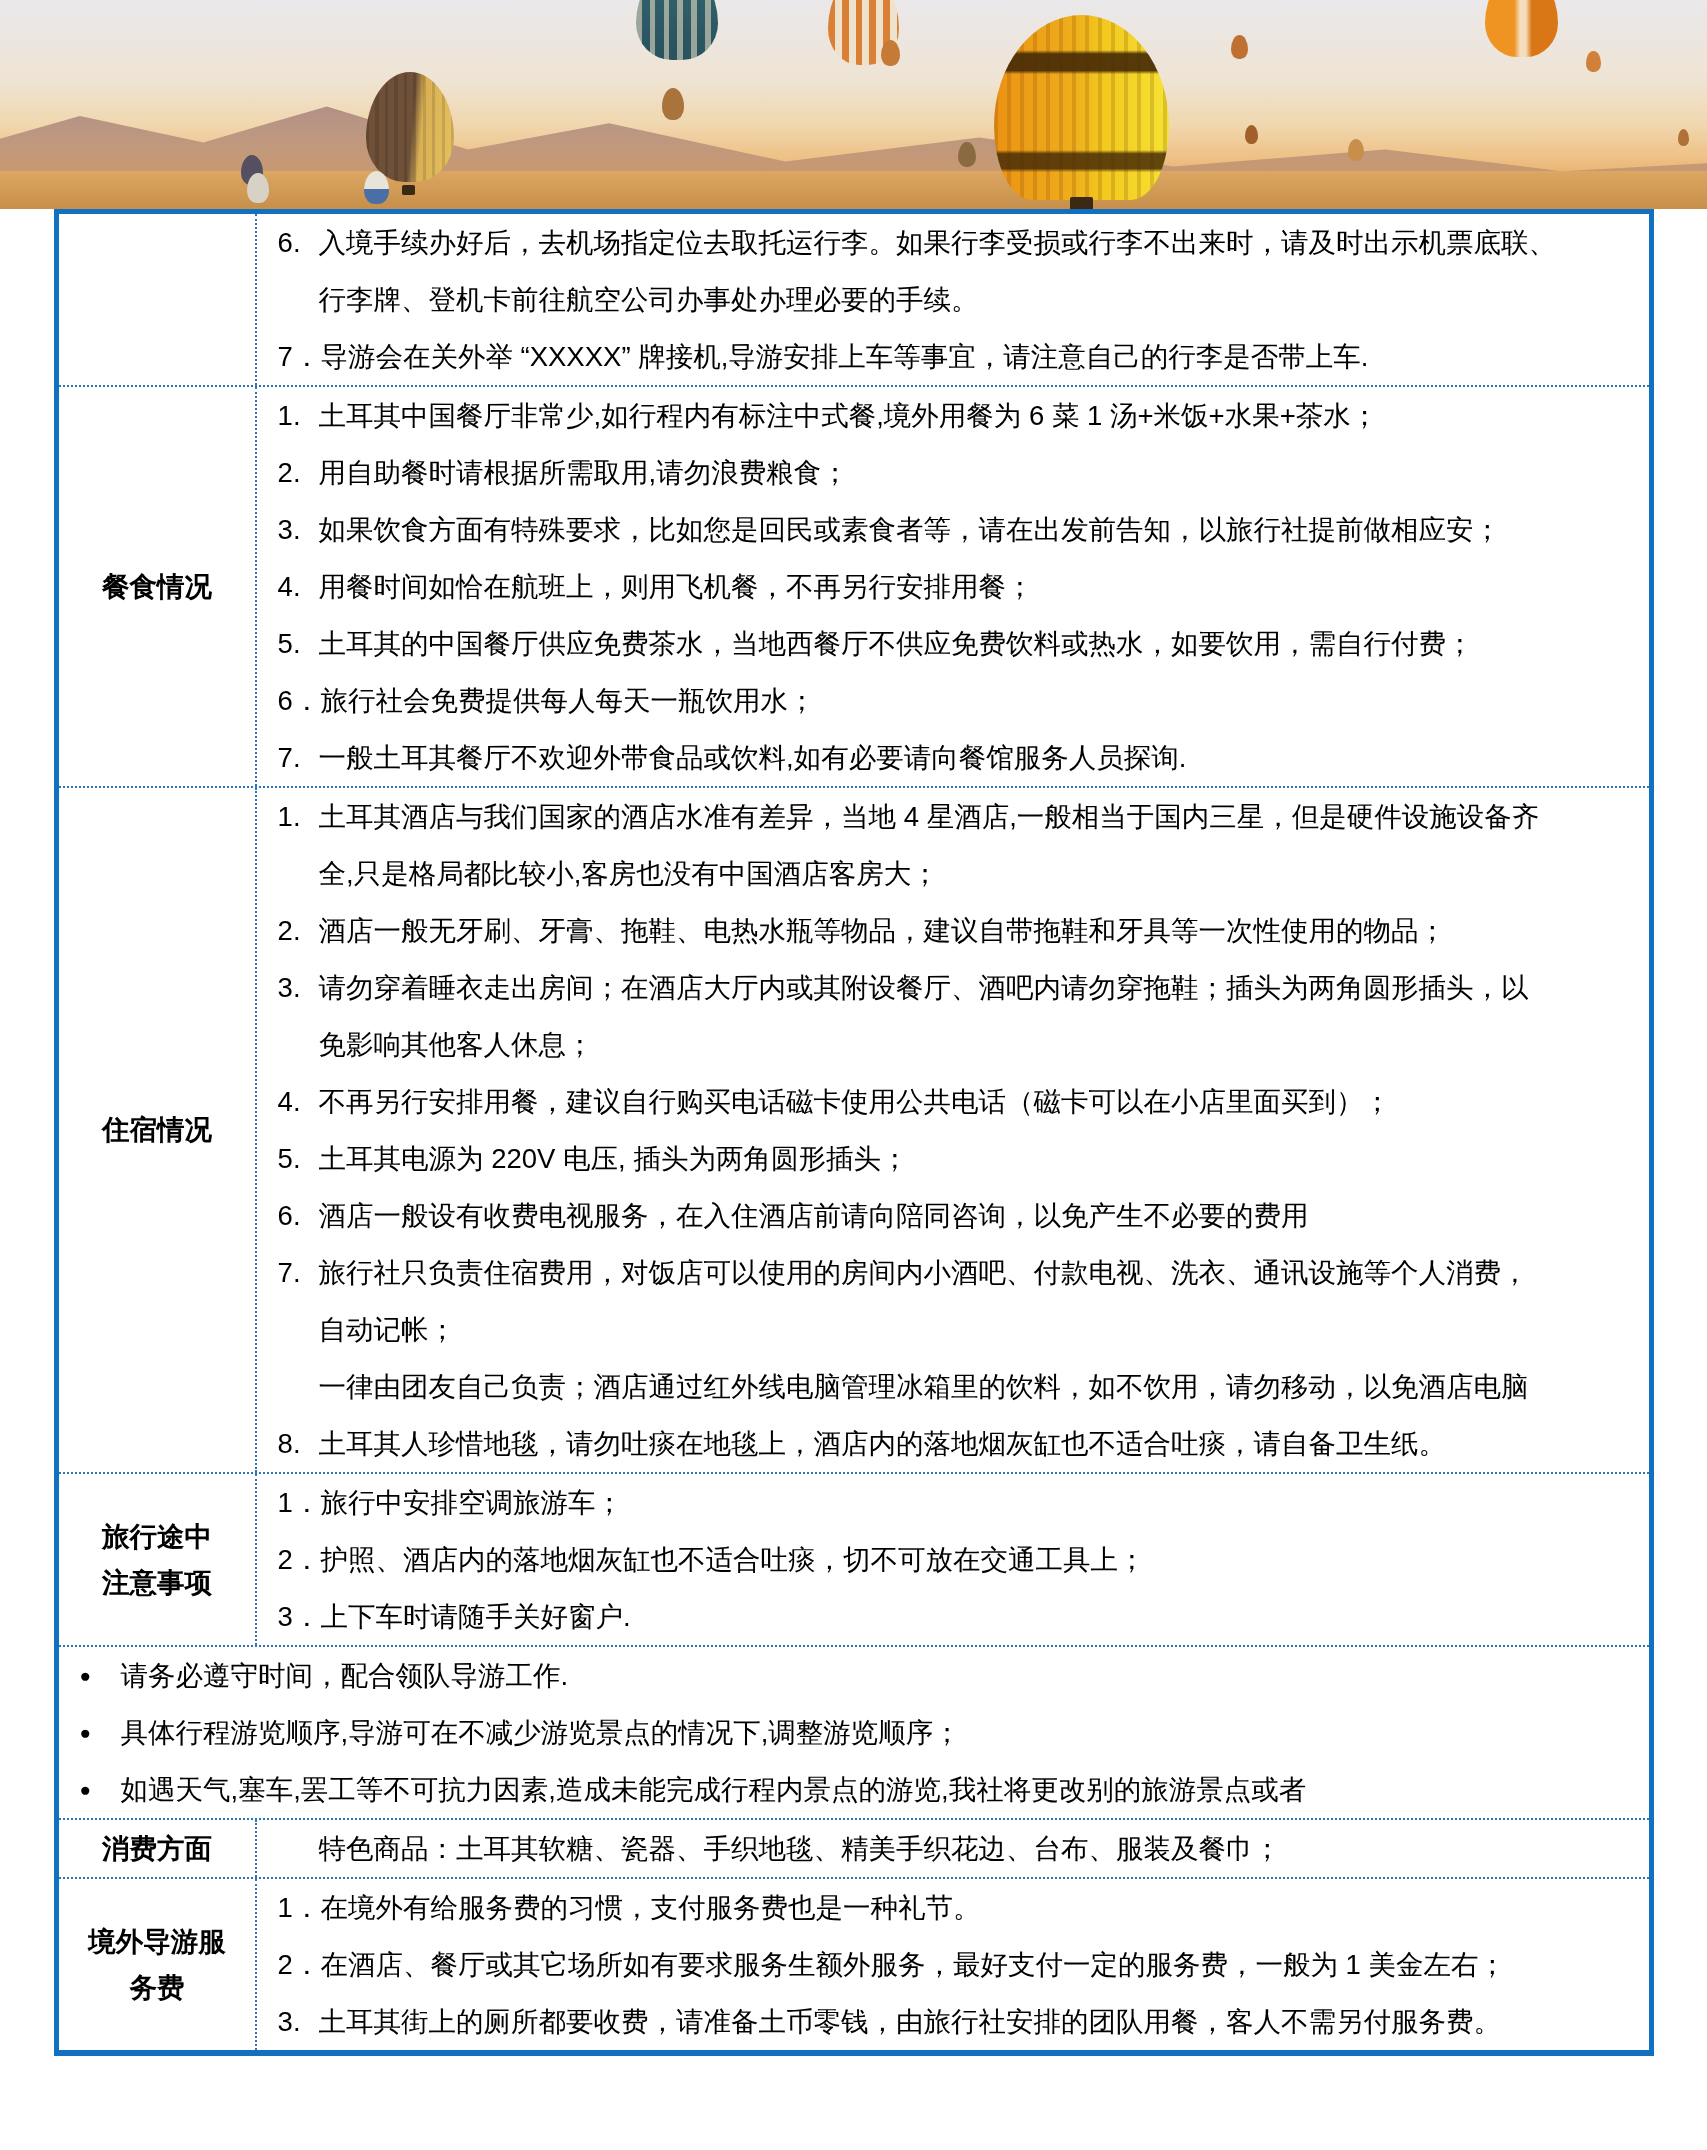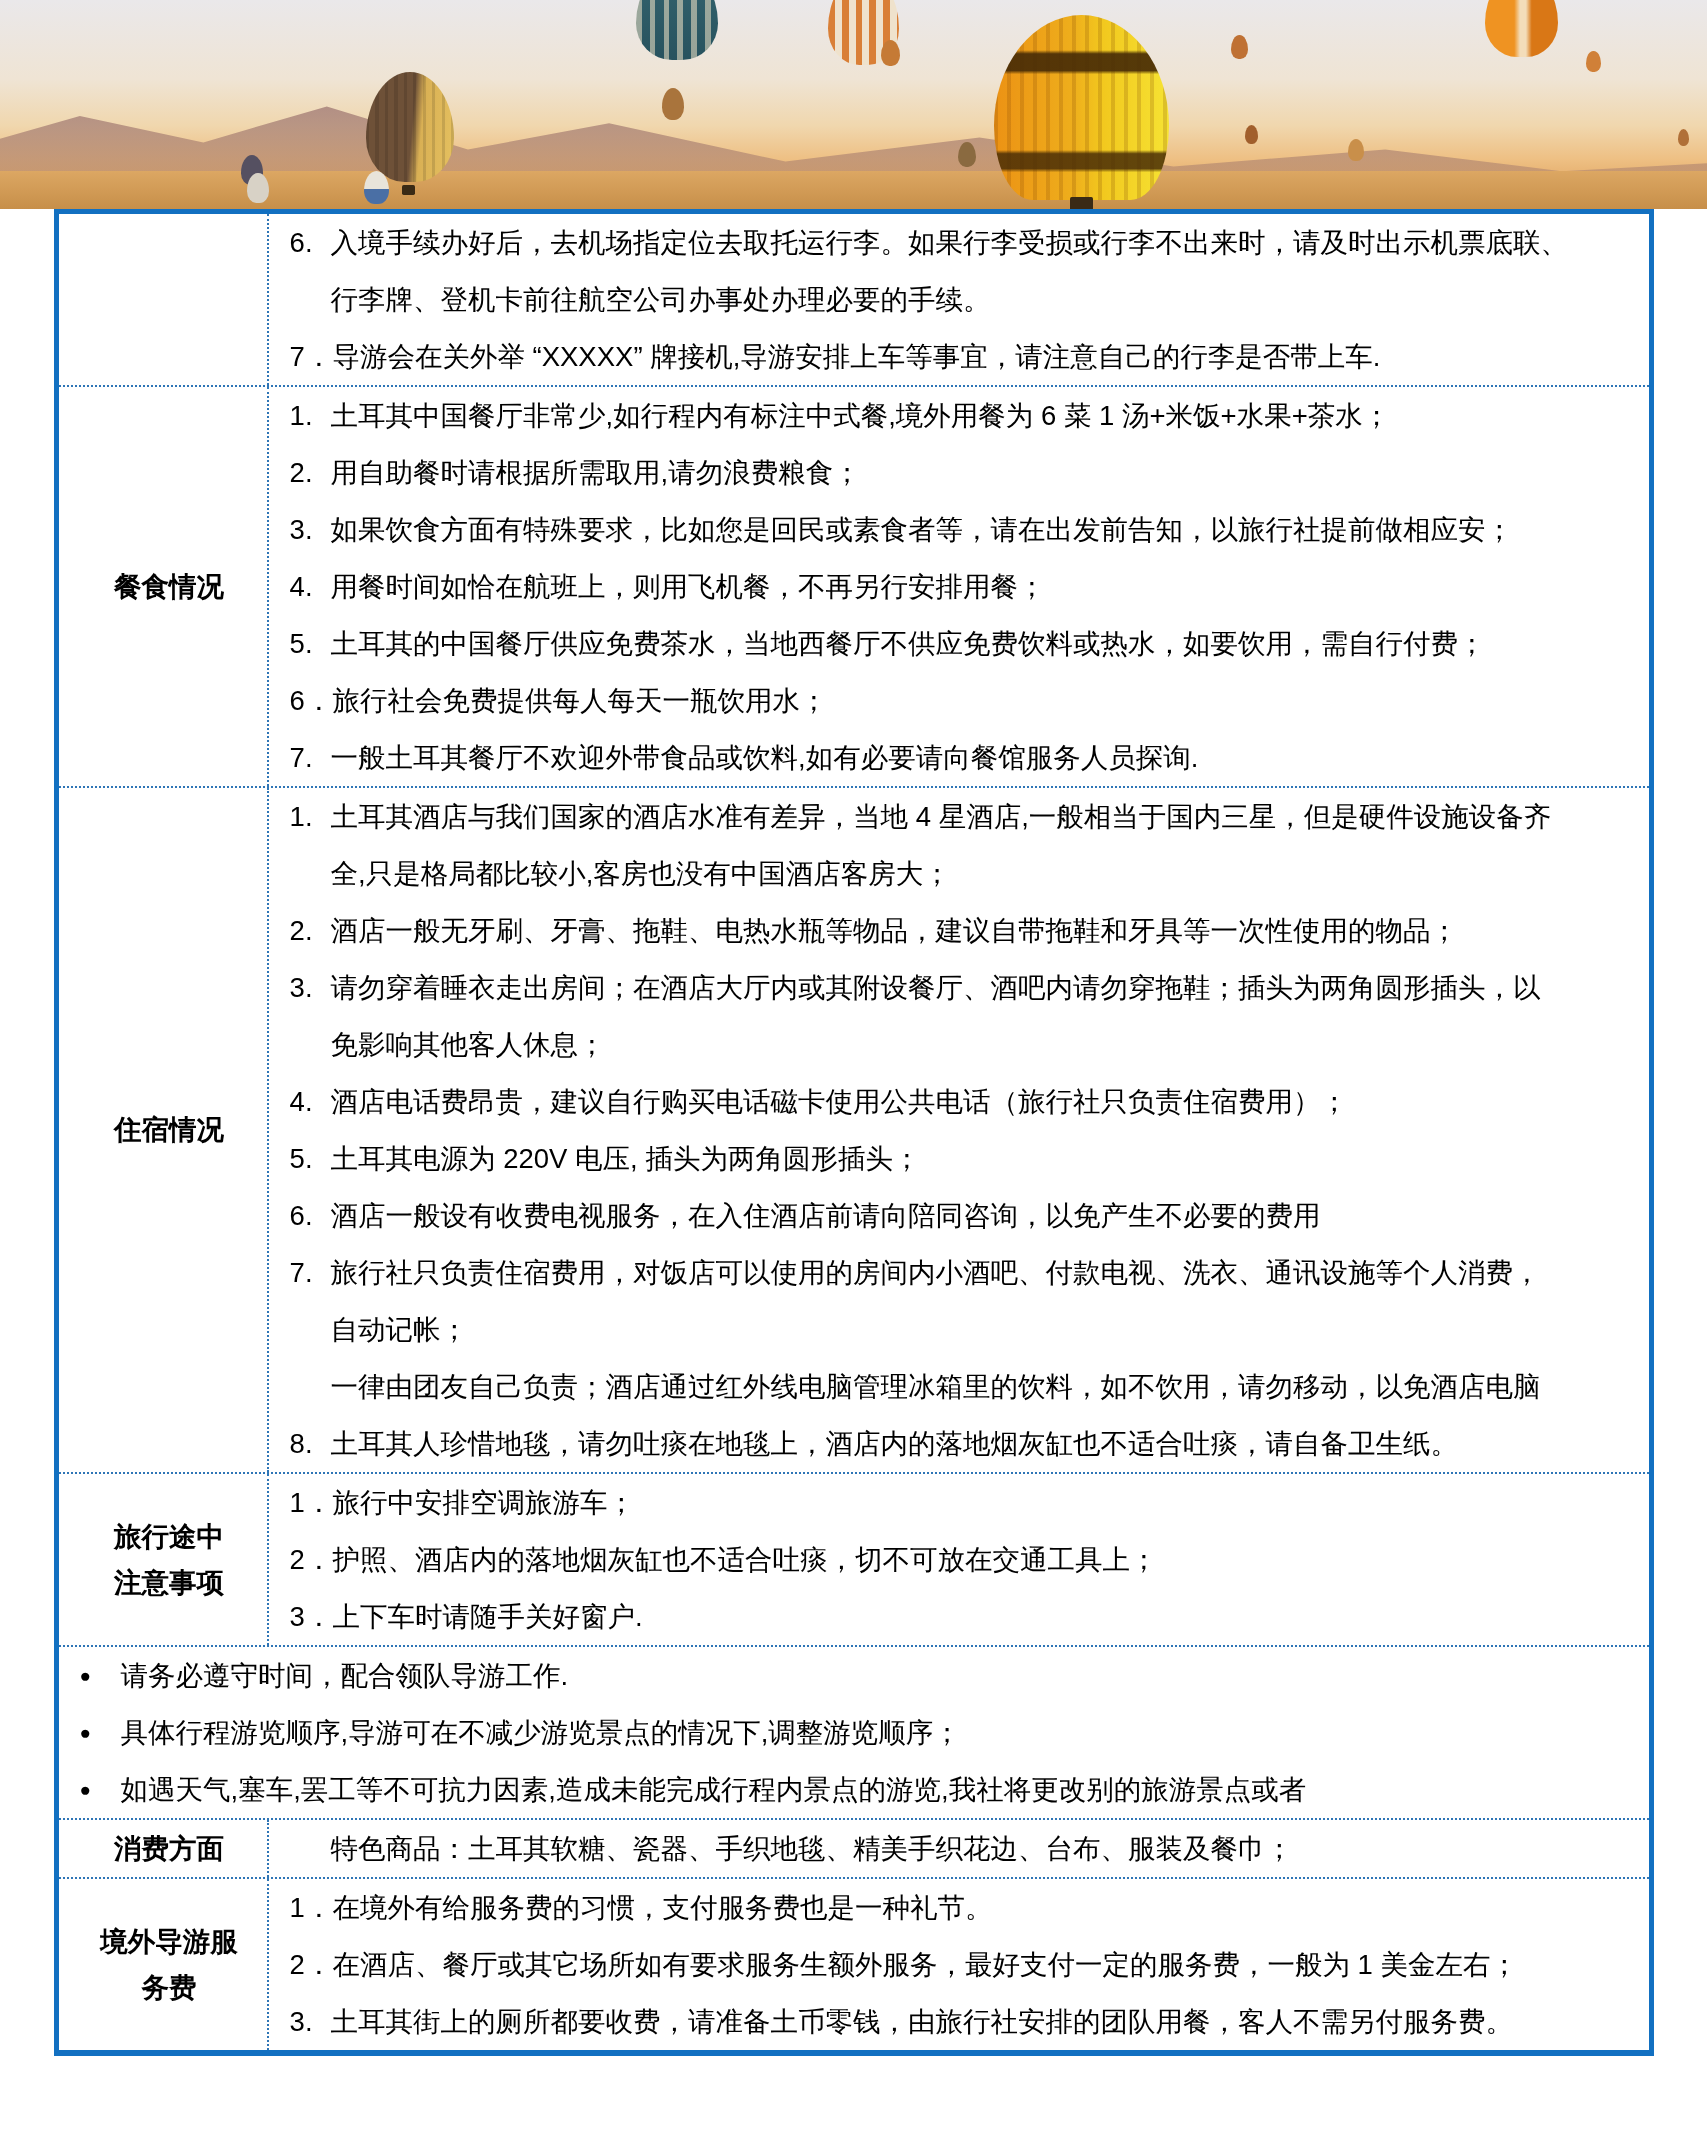--- a/index.html
+++ b/index.html
@@ -17,21 +17,21 @@
   .bln{position:absolute;border-radius:50% 50% 44% 44% / 60% 60% 40% 40%;}
   .basket{position:absolute;background:#3a2a15;border-radius:1.7px;}
 
   
   .notice-table{position:absolute;left:54px;top:209px;width:1600px;box-sizing:border-box;
     background:#fff;border:5.2px solid #1270c1;border-bottom-width:6.9px;display:flex;flex-direction:column;}
   .row{display:flex;}
   .row + .row{border-top:2.6px dotted #2e75b6;}
   .label-cell{flex:0 0 196px;width:196px;border-right:2.6px dotted #2e75b6;
     display:flex;flex-direction:column;align-items:center;justify-content:center;
-    font-weight:bold;font-size:27.5px;line-height:46px;text-align:center;padding-left:12px;}
+    font-weight:bold;font-size:27.5px;line-height:46px;text-align:center;}
   .content-cell{flex:1;display:flex;flex-direction:column;justify-content:center;
     padding-left:20.6px;padding-right:6.9px;overflow:hidden;}
   .line{height:57px;display:flex;align-items:center;white-space:nowrap;font-size:27.5px;}
   .marker{flex:0 0 41px;}
   .marker.bullet{font-size:19px;}
 </style>
 </head>
 <body>
 
 <div class="page">
@@ -146,21 +146,21 @@
           <div class="line">
             <span class="marker">3.</span>
             <span class="text">请勿穿着睡衣走出房间；在酒店大厅内或其附设餐厅、酒吧内请勿穿拖鞋；插头为两角圆形插头，以</span>
           </div>
           <div class="line">
             <span class="marker"></span>
             <span class="text">免影响其他客人休息；</span>
           </div>
           <div class="line">
             <span class="marker">4.</span>
-            <span class="text">酒店电话费昂贵，建议自行购买电话磁卡使用公共电话（旅行社只负责住宿费用）；</span>
+            <span class="text">不再另行安排用餐，建议自行购买电话磁卡使用公共电话（磁卡可以在小店里面买到）；</span>
           </div>
           <div class="line">
             <span class="marker">5.</span>
             <span class="text">土耳其电源为 220V 电压, 插头为两角圆形插头；</span>
           </div>
           <div class="line">
             <span class="marker">6.</span>
             <span class="text">酒店一般设有收费电视服务，在入住酒店前请向陪同咨询，以免产生不必要的费用</span>
           </div>
           <div class="line">

